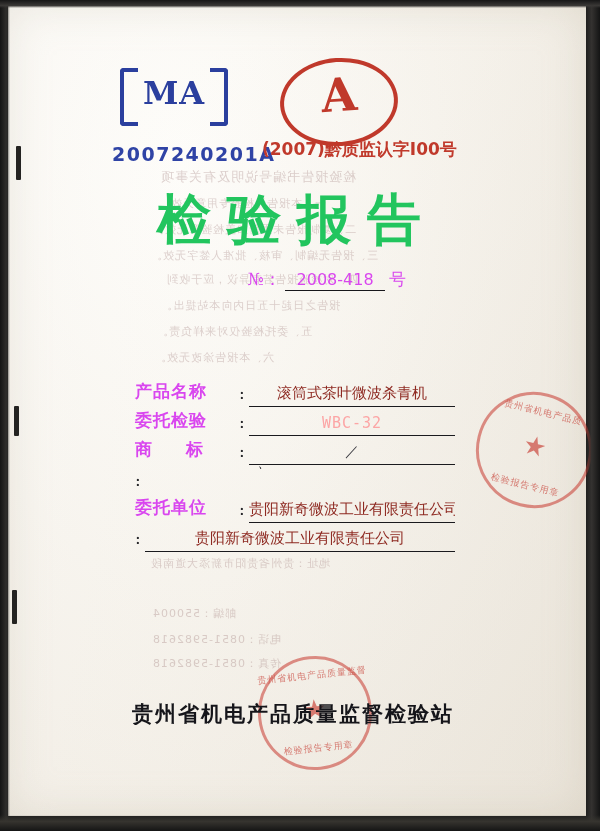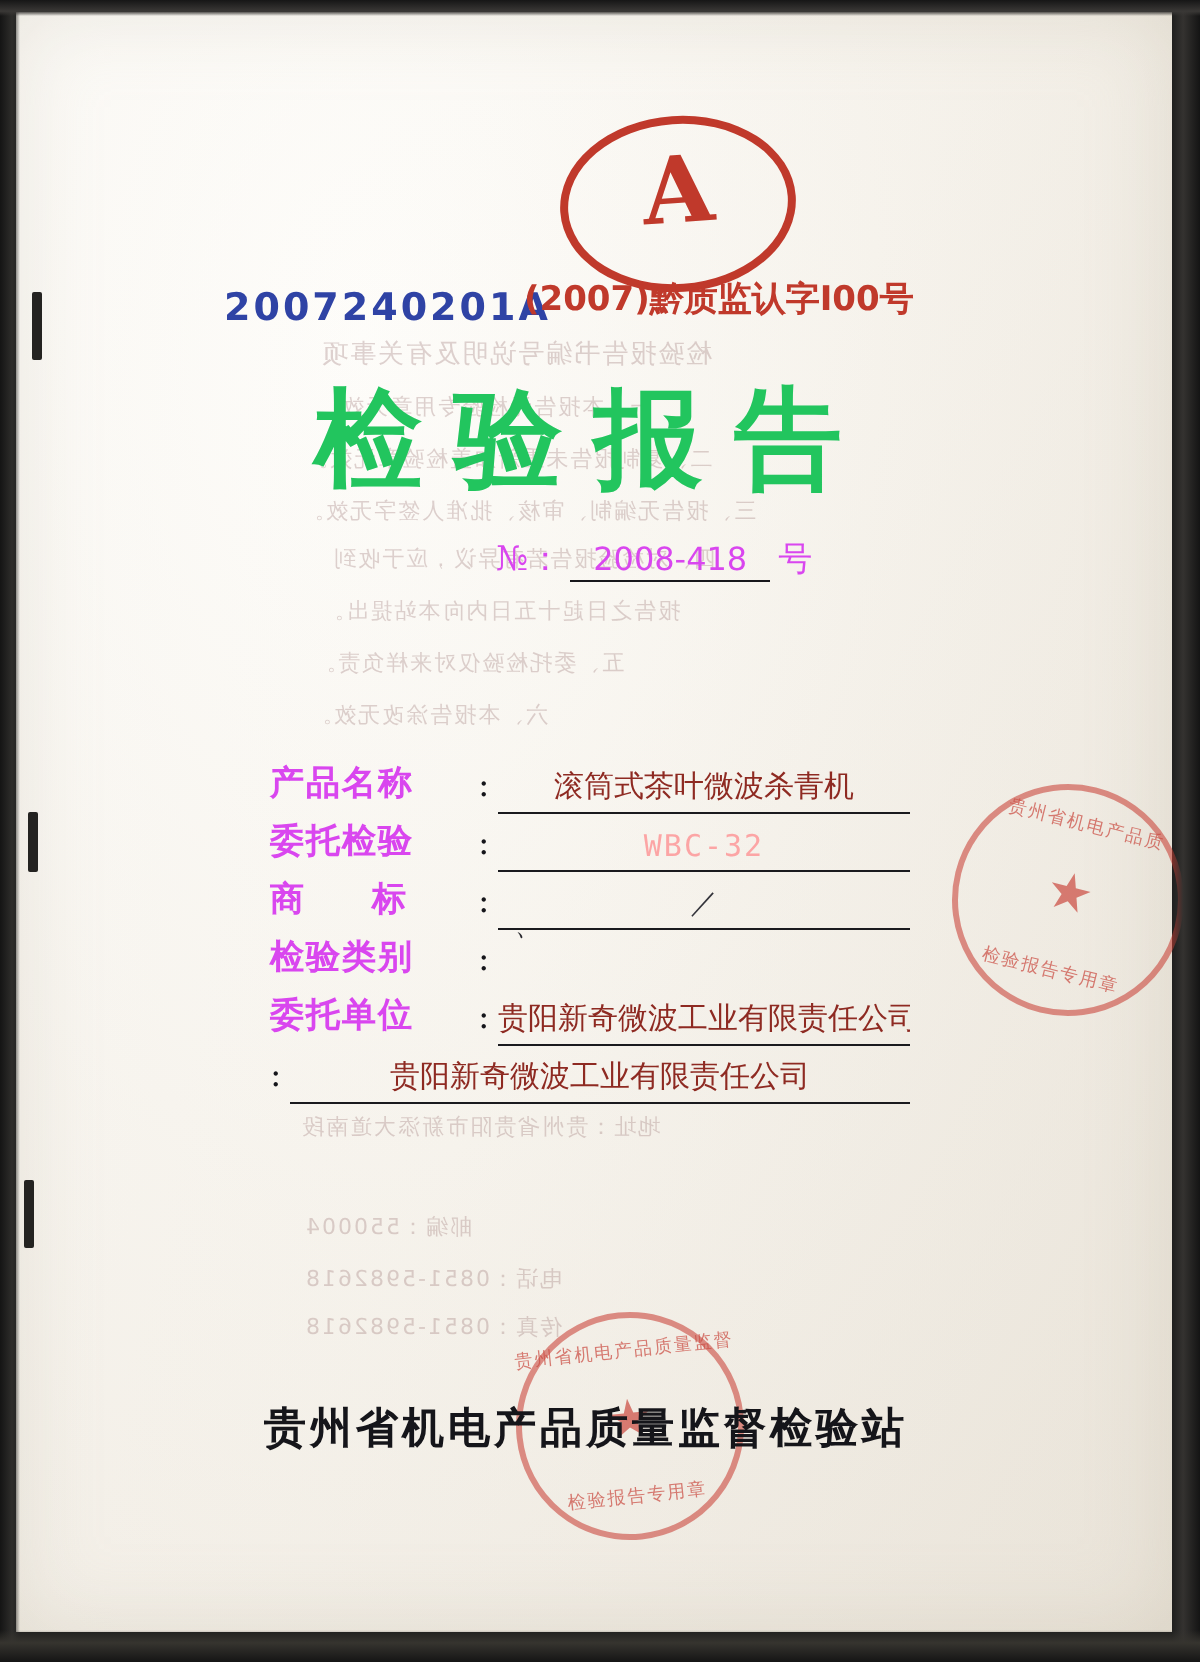--- a/index.html
+++ b/index.html
@@ -339,20 +339,25 @@
     <div class="ghost" style="left:150px; top:556px;">地址：贵州省贵阳市新添大道南段</div>
     <div class="ghost" style="left:152px; top:606px;">邮编：550004</div>
     <div class="ghost" style="left:152px; top:632px;">电话：0851-5982618</div>
     <div class="ghost" style="left:152px; top:656px;">传真：0851-5982618</div>
   </div>
 
   <div class="punch" style="left:16px; top:146px; height:34px;"></div>
   <div class="punch" style="left:14px; top:406px; height:30px;"></div>
   <div class="punch" style="left:12px; top:590px; height:34px;"></div>
 
+  <div class="stamp-ma">
+    <div class="bracket l"></div>
+    <div class="bracket r"></div>
+    <div class="letters">MA</div>
+  </div>
   <div class="stamp-code">2007240201A</div>
 
   <div class="stamp-cal">
     <div class="ellipse"></div>
     <div class="glyph">A</div>
   </div>
   <div class="stamp-cal-text">(2007)黔质监认字I00号</div>
 
   <div class="title">检验报告</div>
 
@@ -374,21 +379,20 @@
       <div class="field-value mono">WBC-32</div>
     </div>
 
     <div class="field-row">
       <div class="field-label spread">商　　标</div>
       <div class="field-colon">:</div>
       <div class="field-value slash">／</div>
     </div>
 
     <div class="field-row">
-      <div class="field-label">检验类别</div>
       <div class="field-colon">:</div>
     </div>
 
     <div class="field-row">
       <div class="field-label">委托单位</div>
       <div class="field-colon">:</div>
       <div class="field-value red">贵阳新奇微波工业有限责任公司</div>
     </div>
 
     <div class="field-row">

